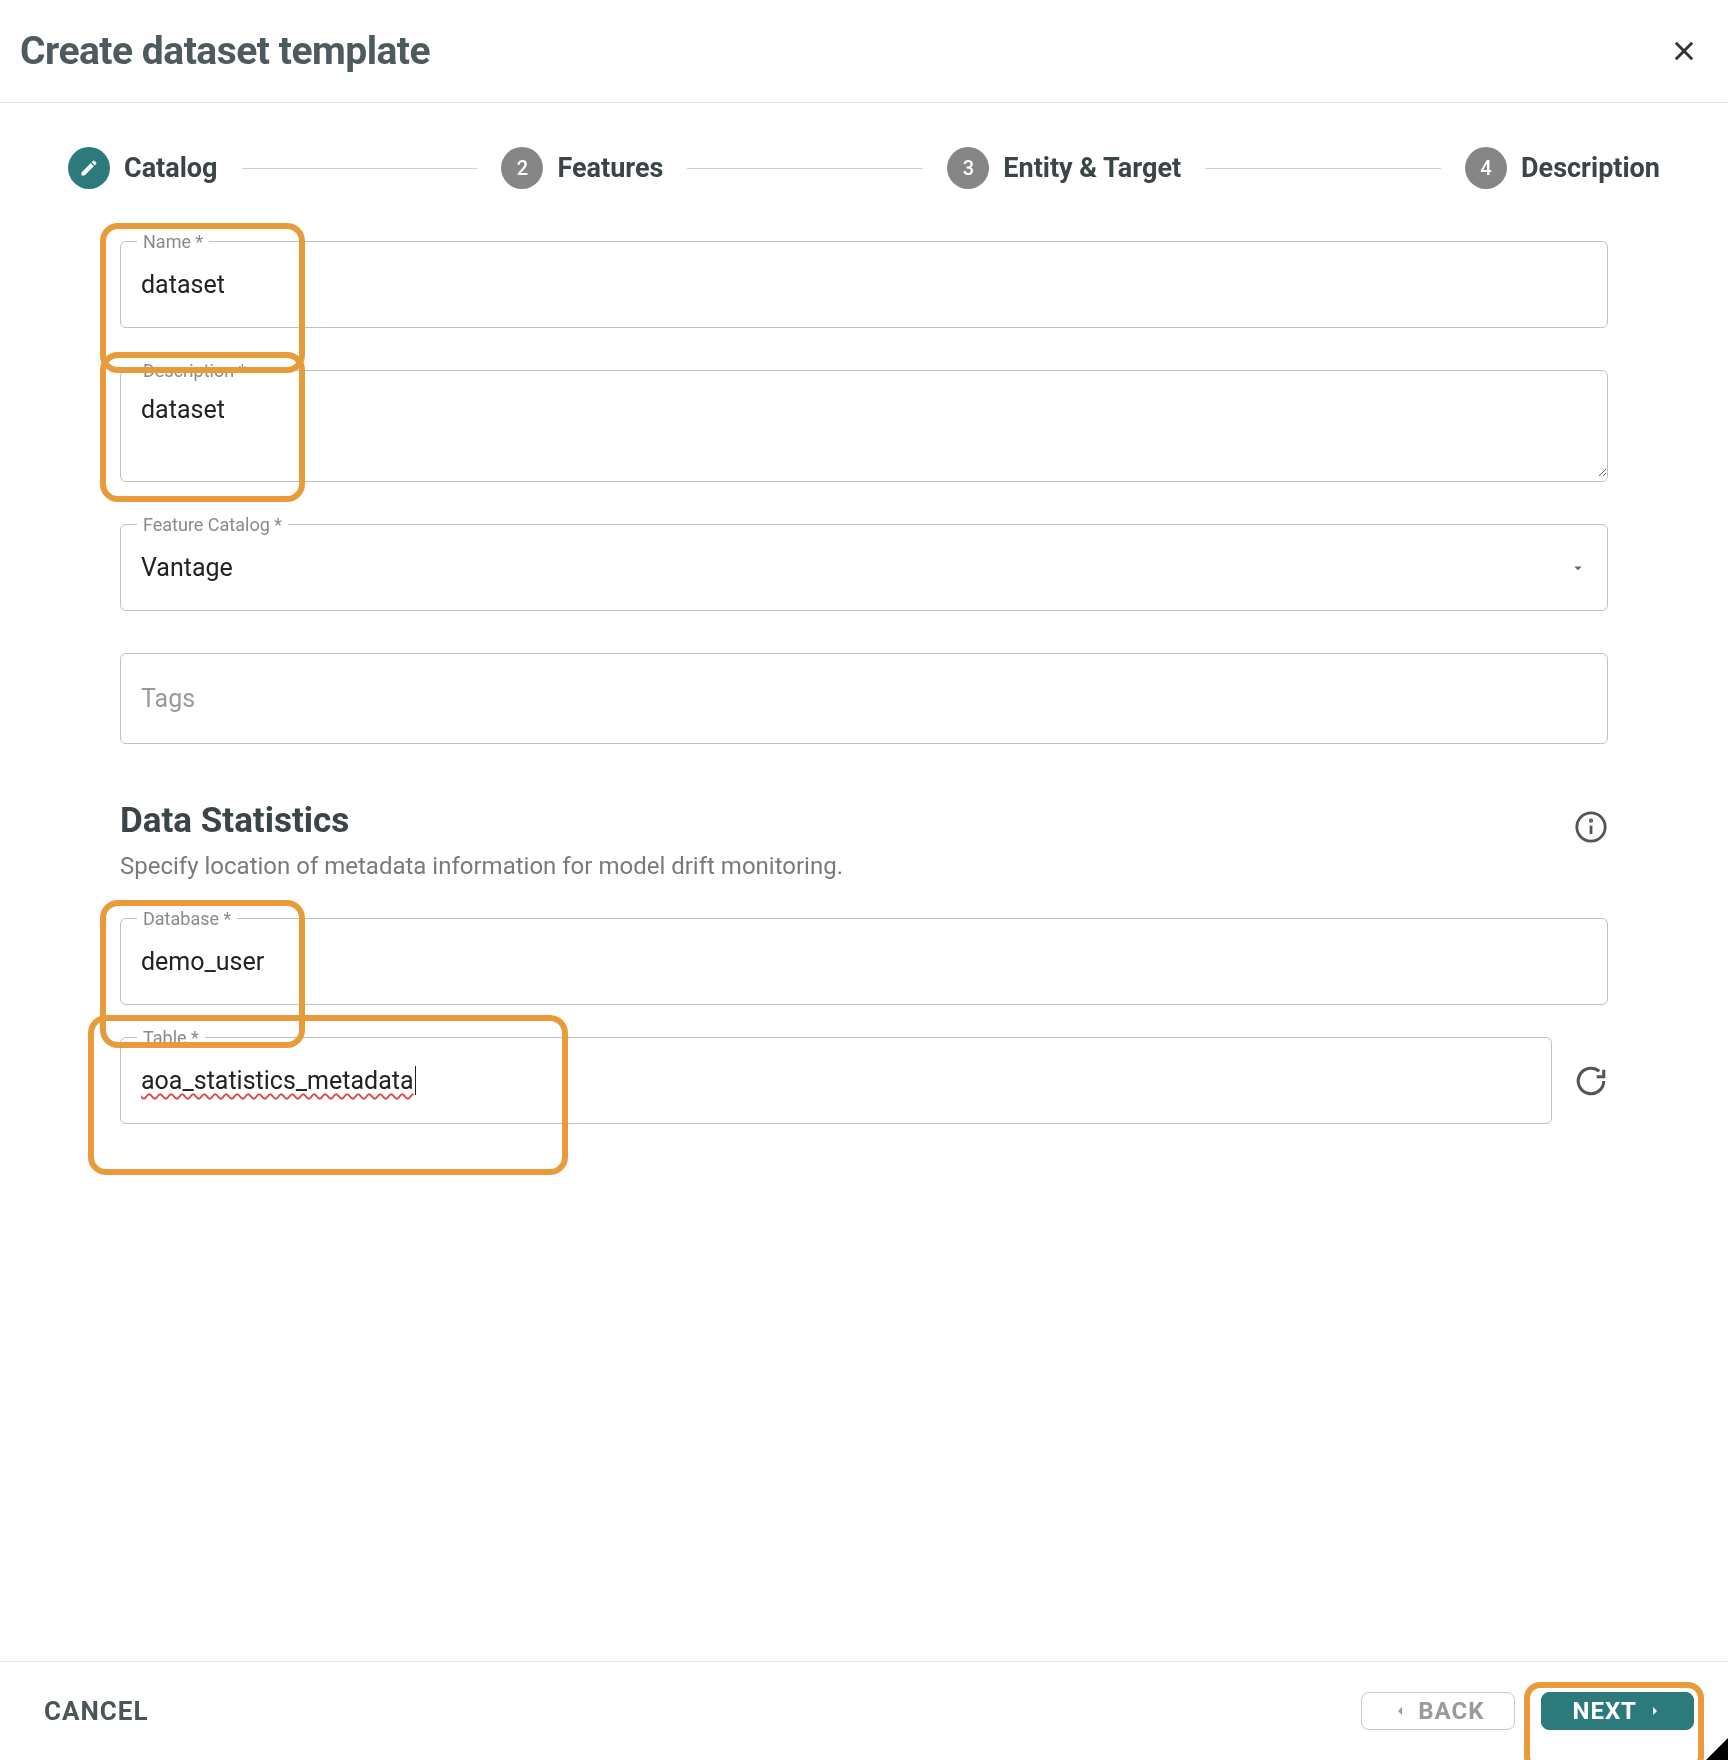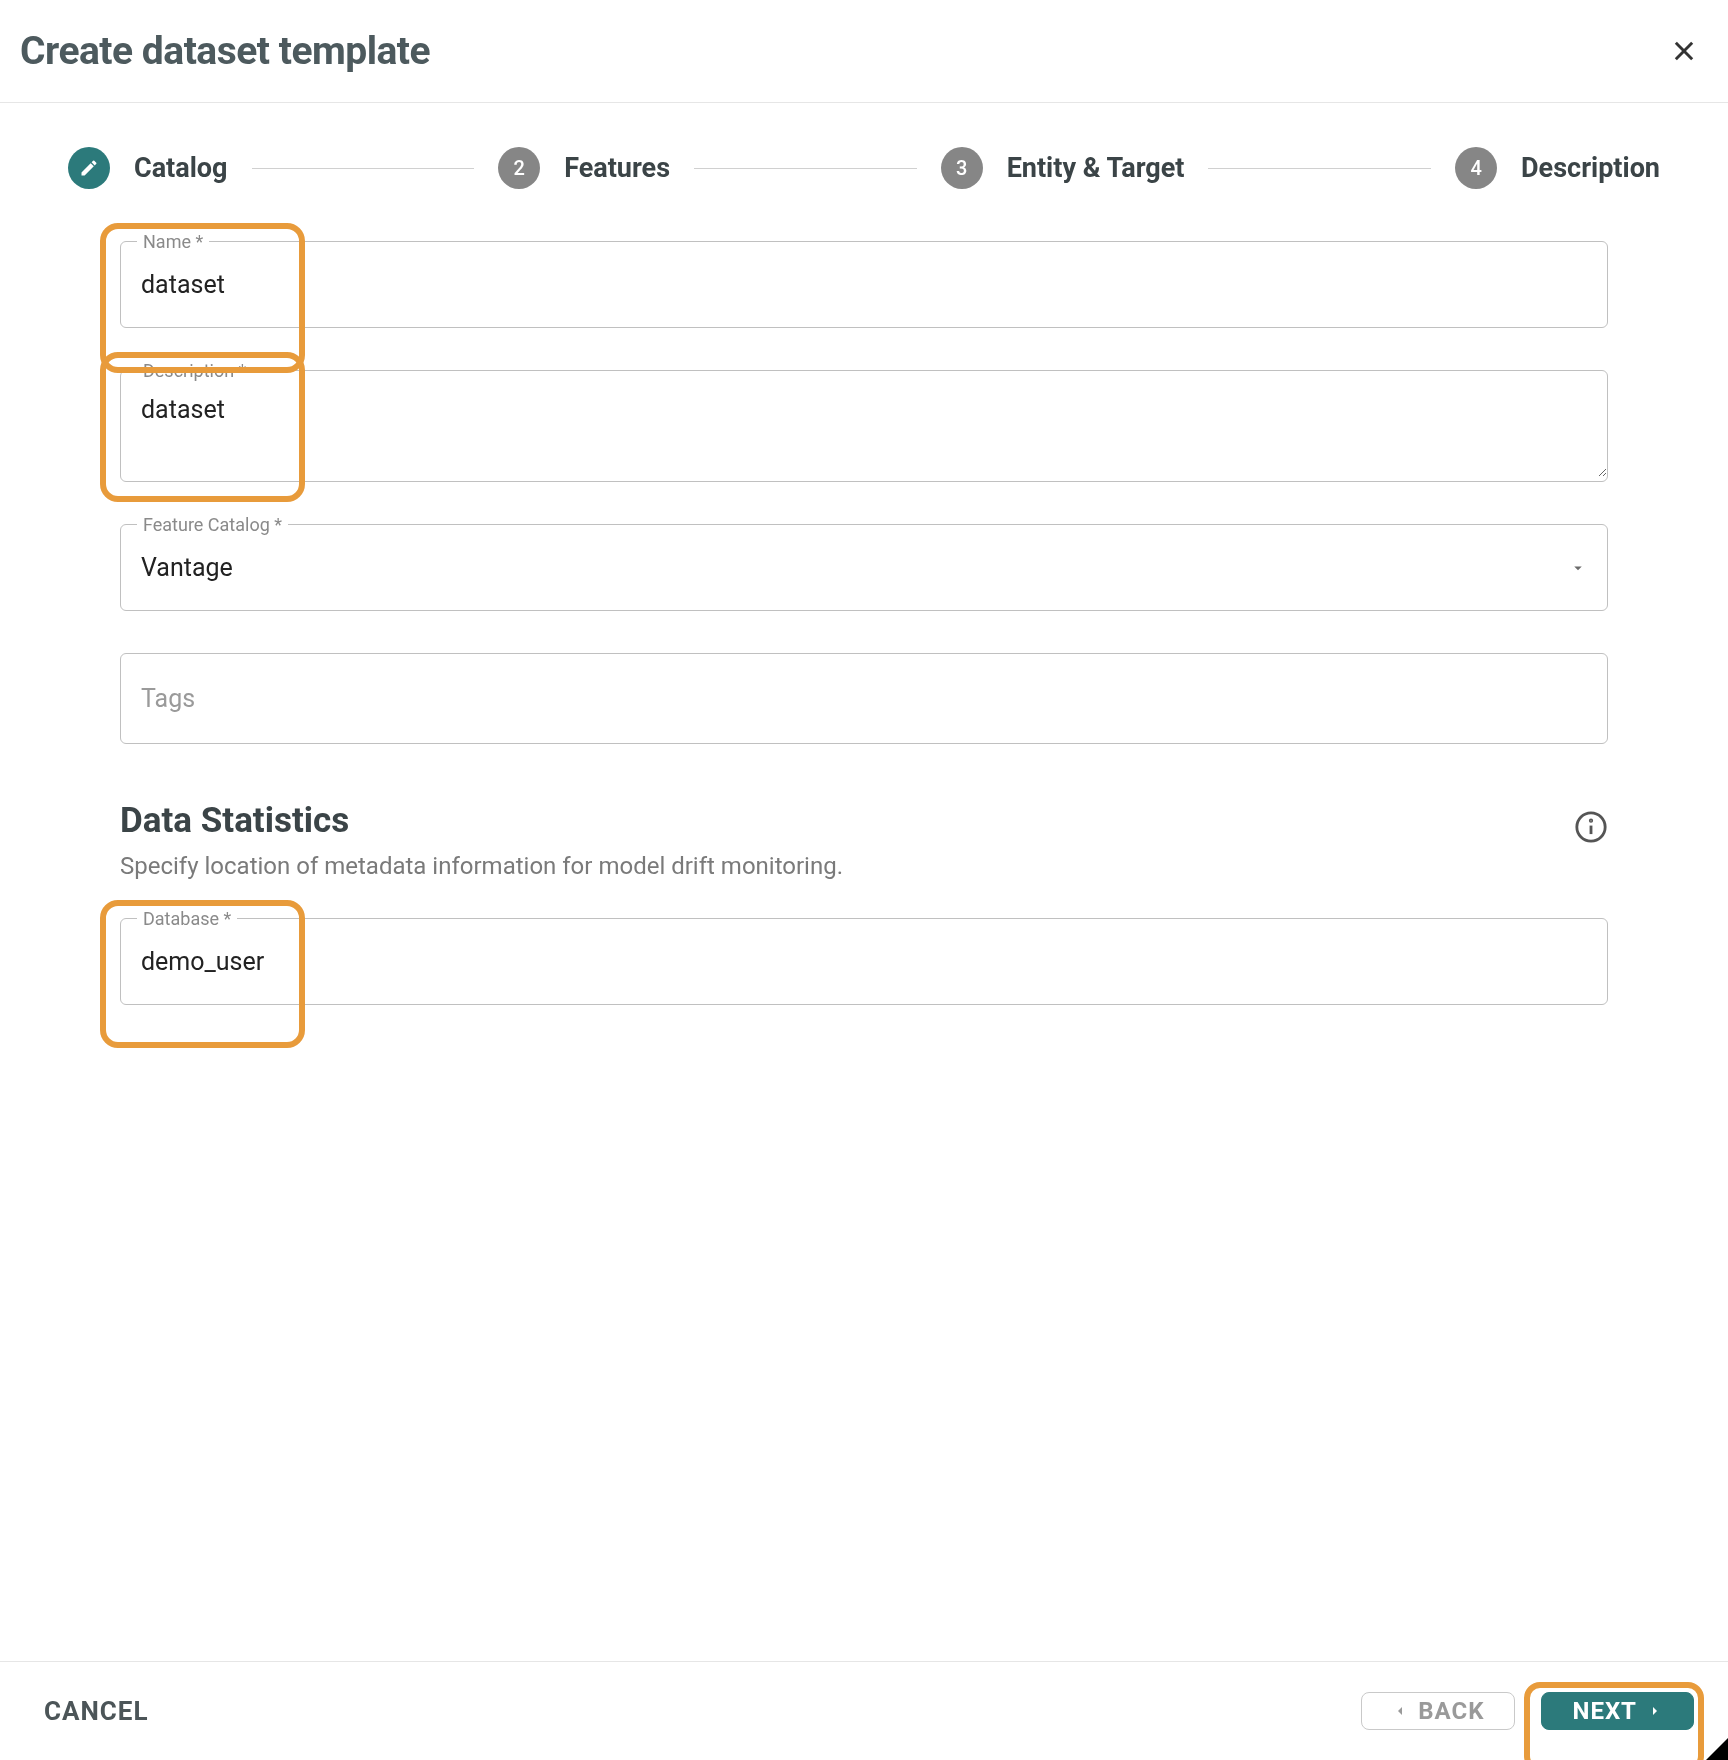--- a/index.html
+++ b/index.html
@@ -46,21 +46,21 @@
   }
   .stepper {
     display: flex;
     align-items: center;
     margin-bottom: 52px;
     gap: 0;
   }
   .step {
     display: flex;
     align-items: center;
-    gap: 24px;
+    gap: 14px;
   }
   .step-circle {
     width: 42px; height: 42px;
     border-radius: 50%;
     display: flex; align-items: center; justify-content: center;
     font-size: 20px; font-weight: 500;
     color: #fff;
     flex-shrink: 0;
   }
   .step-circle.active { background: #2c7a7b; }
@@ -307,20 +307,35 @@
       <p class="section-desc">Specify location of metadata information for model drift monitoring.</p>
 
       <div class="field-wrap stats-first">
         <div class="highlight" style="top:-18px; left:-20px; width:205px; height:148px;"></div>
         <div class="field">
           <span class="field-label">Database *</span>
           <input type="text" value="demo_user" style="">
         </div>
       </div>
 
+      <div class="field-wrap stats-last">
+        <div class="highlight" style="top:-22px; left:-32px; width:480px; height:160px;"></div>
+        <div class="table-row">
+          <div class="field">
+            <span class="field-label">Table *</span>
+            <div style="padding:28px 20px; font-size:25px; color:#222;"><span class="spellcheck text-caret">aoa_statistics_metadata</span></div>
+          </div>
+          <div class="refresh-icon">
+            <svg viewBox="0 0 24 24" fill="none" stroke="currentColor" stroke-width="2.2">
+                <path d="M21 12a9 9 0 1 1-3.2-6.9"></path>
+                <path d="M21 4v5h-5" fill="none"></path>
+              </svg>
+          </div>
+        </div>
+      </div>
 
     </div>
   </div>
 
   <div class="footer">
     <div class="footer-left">
       <span class="cancel">CANCEL</span>
     </div>
     <div class="footer-right">
       <div class="btn btn-back">

